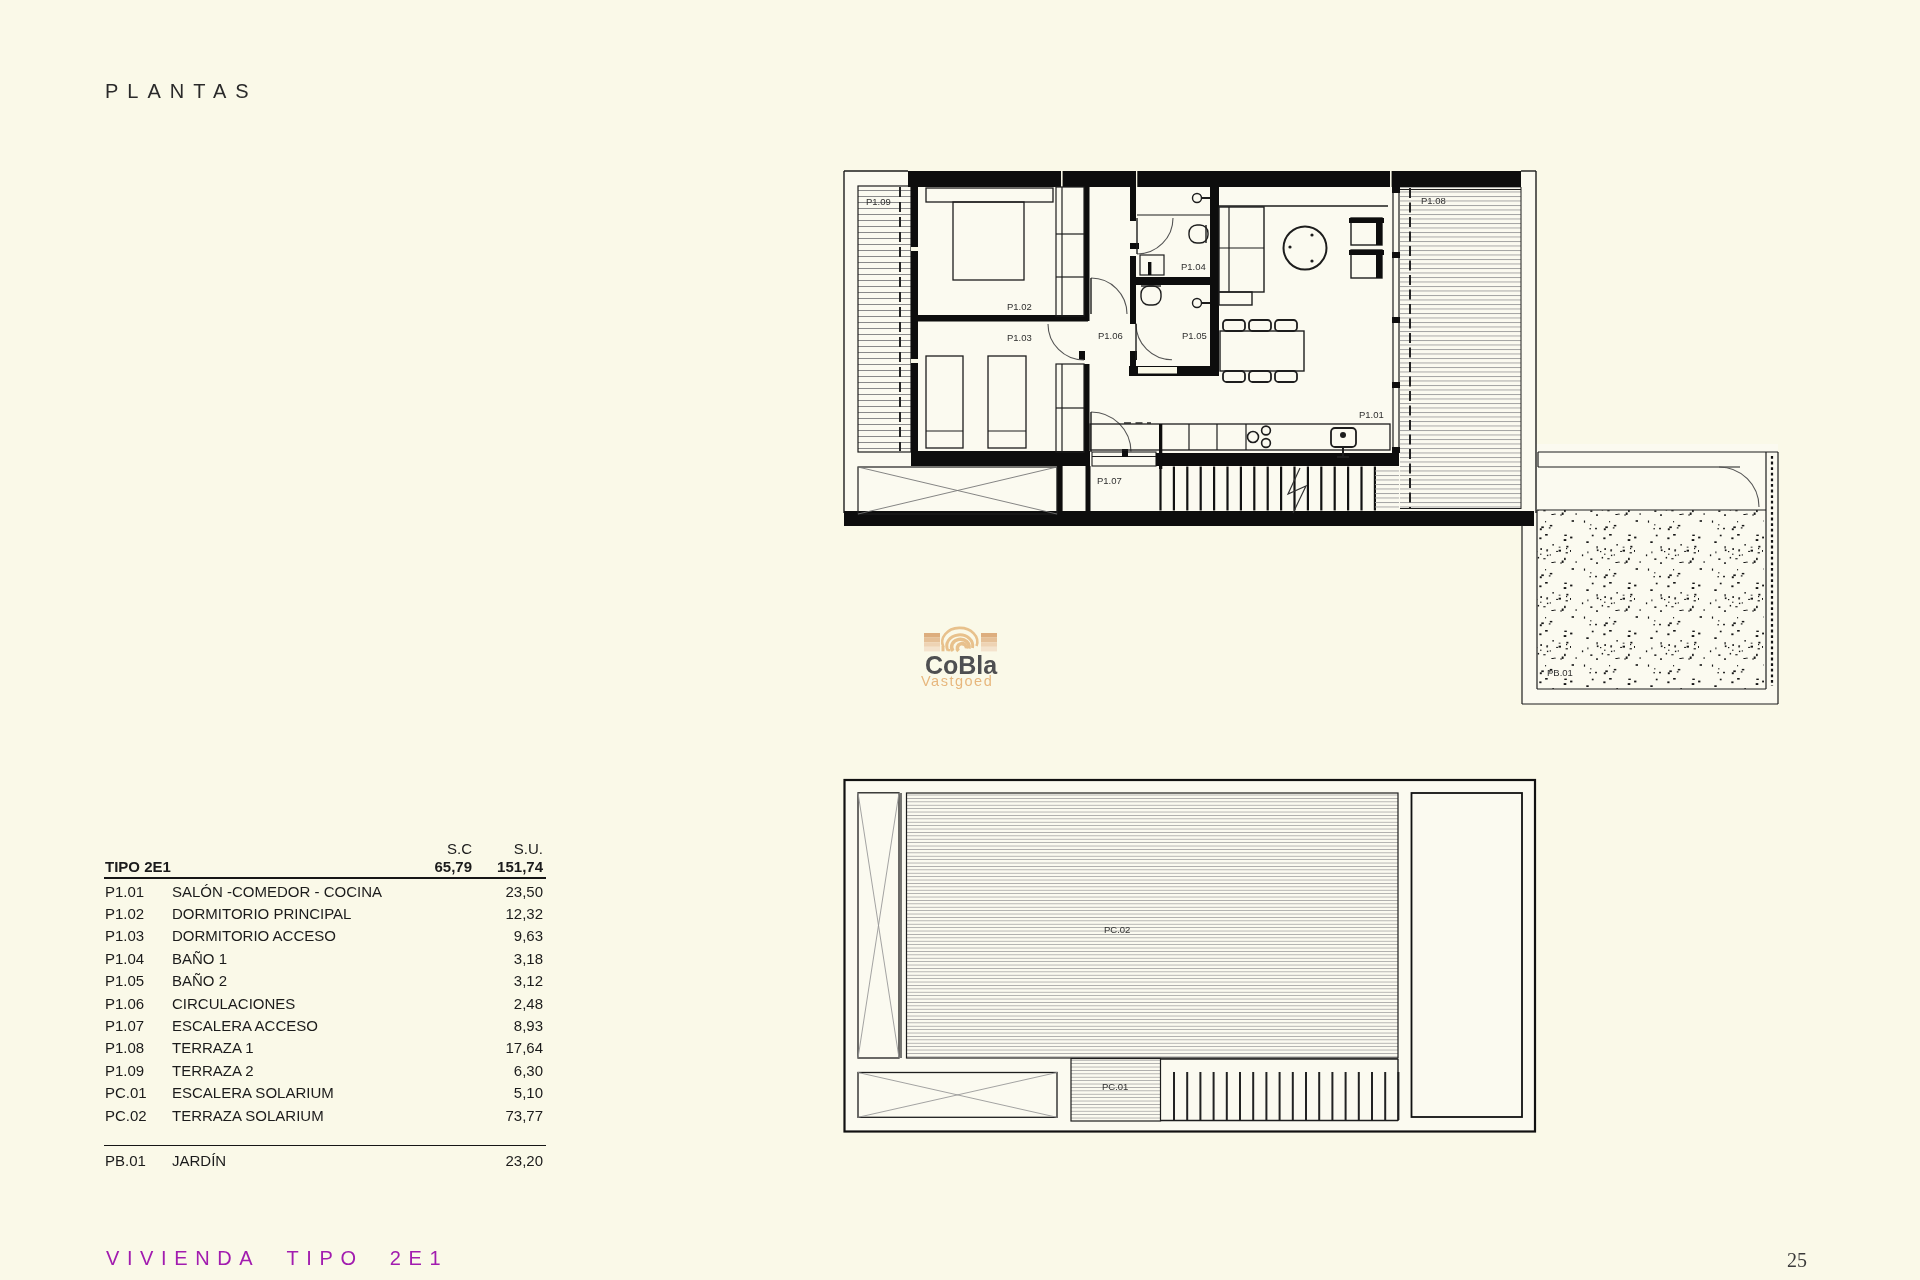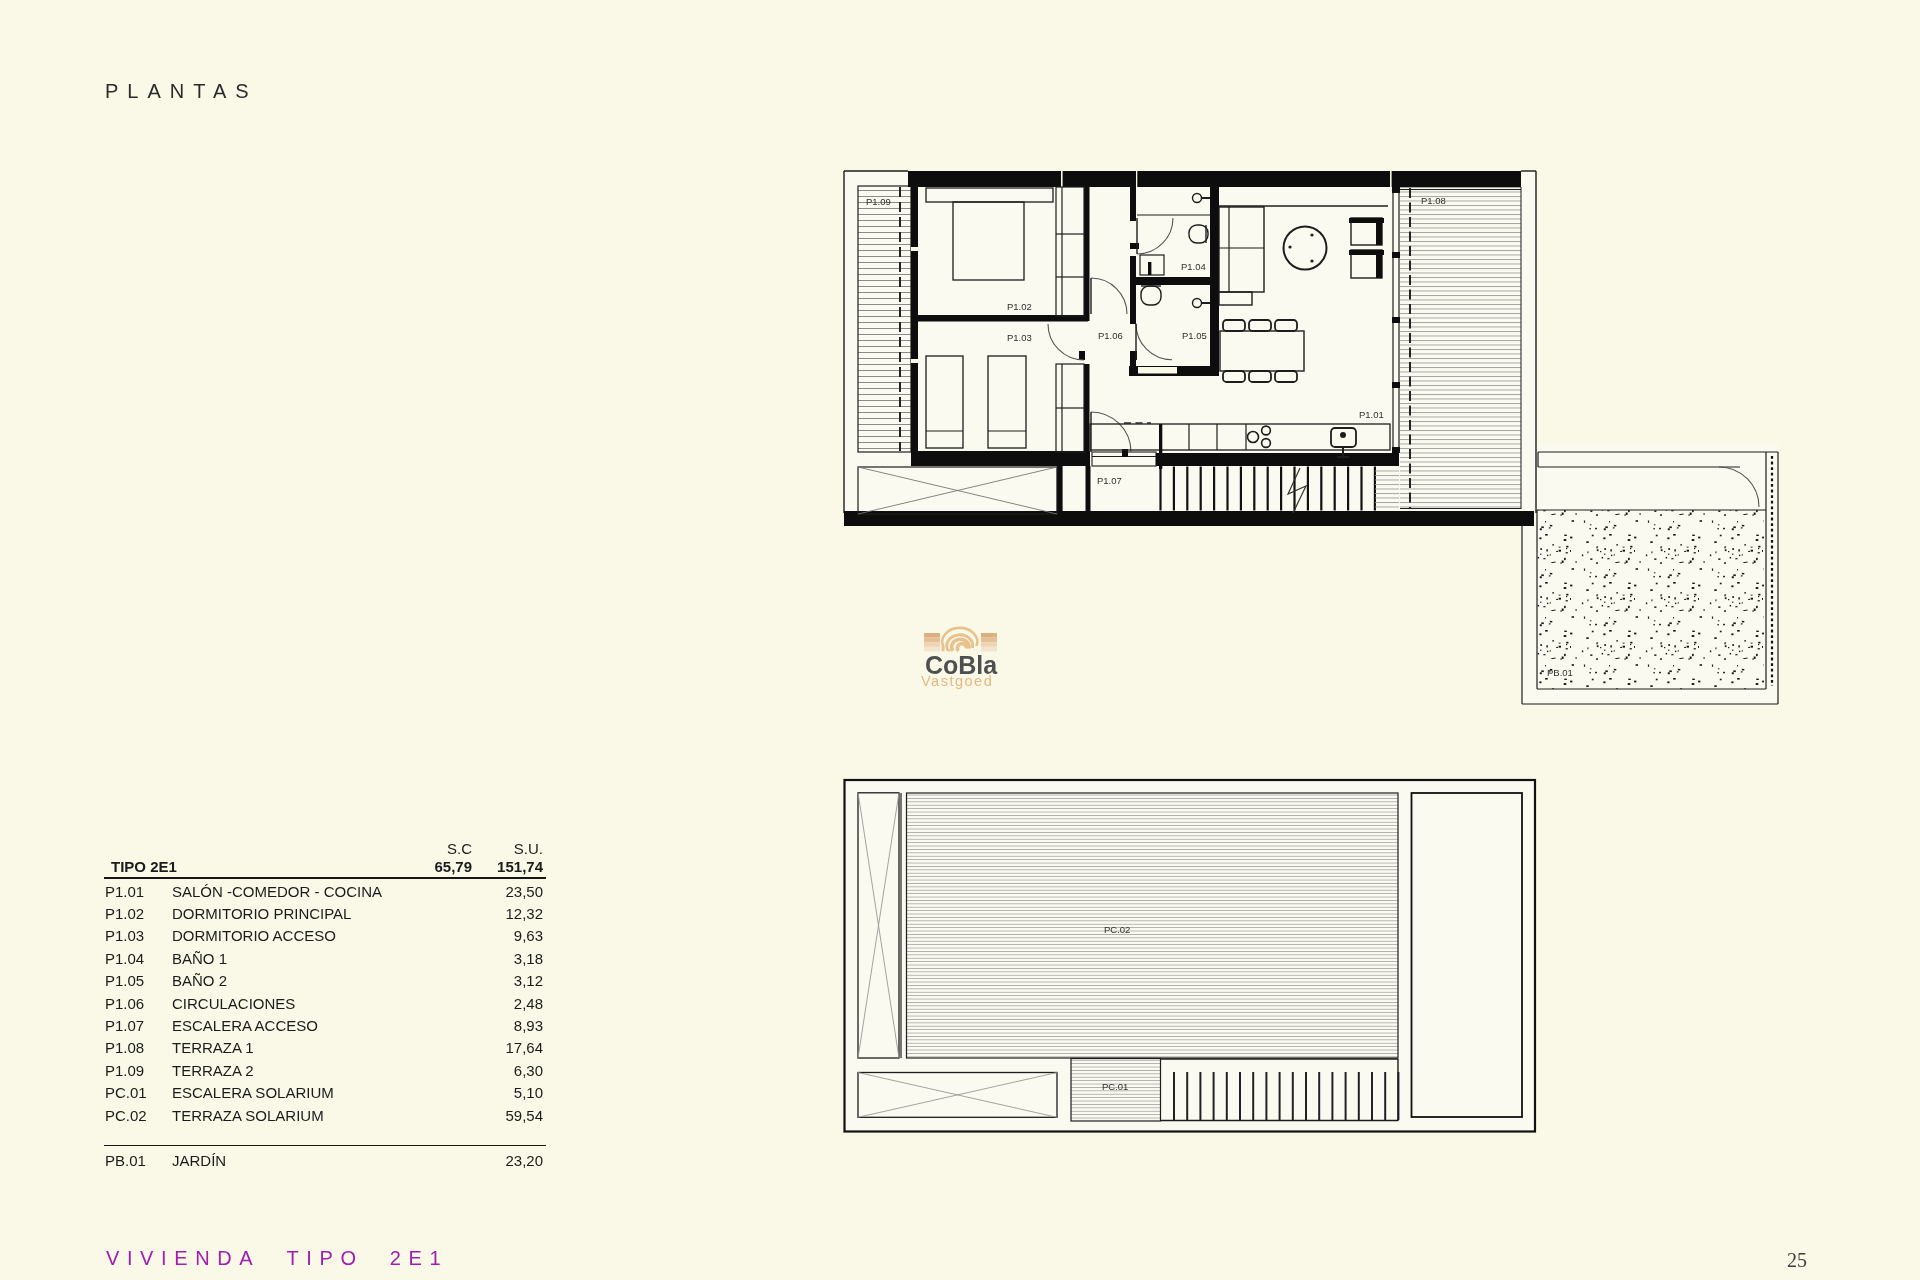--- a/index.html
+++ b/index.html
@@ -20,21 +20,21 @@
 </style></head>
 <body>
 <div id="page">
 <div class="hdr">PLANTAS</div>
 
 <div class="hd" style="top:824px;">
       <span style="position:absolute;left:314px;width:53px;text-align:right;">S.C</span>
       <span style="position:absolute;right:0;">S.U.</span>
     </div>
 <div class="hd" style="top:842px;font-weight:bold;">
-      <span style="position:absolute;left:6px;text-align:right;">TIPO 2E1</span>
+      <span style="position:absolute;left:0;text-align:right;">TIPO 2E1</span>
       <span style="position:absolute;left:314px;width:53px;text-align:right;">65,79</span>
       <span style="position:absolute;right:0;">151,74</span>
     </div>
 <div class="rule" style="top:861px;"></div>
 <div class="tr" style="top:866.5px">
       <span class="c">P1.01</span>
       <span class="n">SALÓN -COMEDOR - COCINA</span>
       <span class="v">23,50</span>
     </div>
 <div class="tr" style="top:888.9px">
@@ -78,21 +78,21 @@
       <span class="v">6,30</span>
     </div>
 <div class="tr" style="top:1068.3px">
       <span class="c">PC.01</span>
       <span class="n">ESCALERA SOLARIUM</span>
       <span class="v">5,10</span>
     </div>
 <div class="tr" style="top:1090.7px">
       <span class="c">PC.02</span>
       <span class="n">TERRAZA SOLARIUM</span>
-      <span class="v">59,54</span>
+      <span class="v">73,77</span>
     </div>
 <div class="rule" style="top:1128.5px;"></div>
 <div class="tr" style="top:1135.5px">
       <span class="c">PB.01</span>
       <span class="n">JARDÍN</span>
       <span class="v">23,20</span>
     </div>
 <div class="ftr">VIVIENDA&nbsp;&nbsp;TIPO&nbsp;&nbsp;2E1</div>
 <div class="pg">25</div>
 <svg width="1920" height="1280" viewBox="0 0 1920 1280" style="position:absolute;left:0;top:0;">

